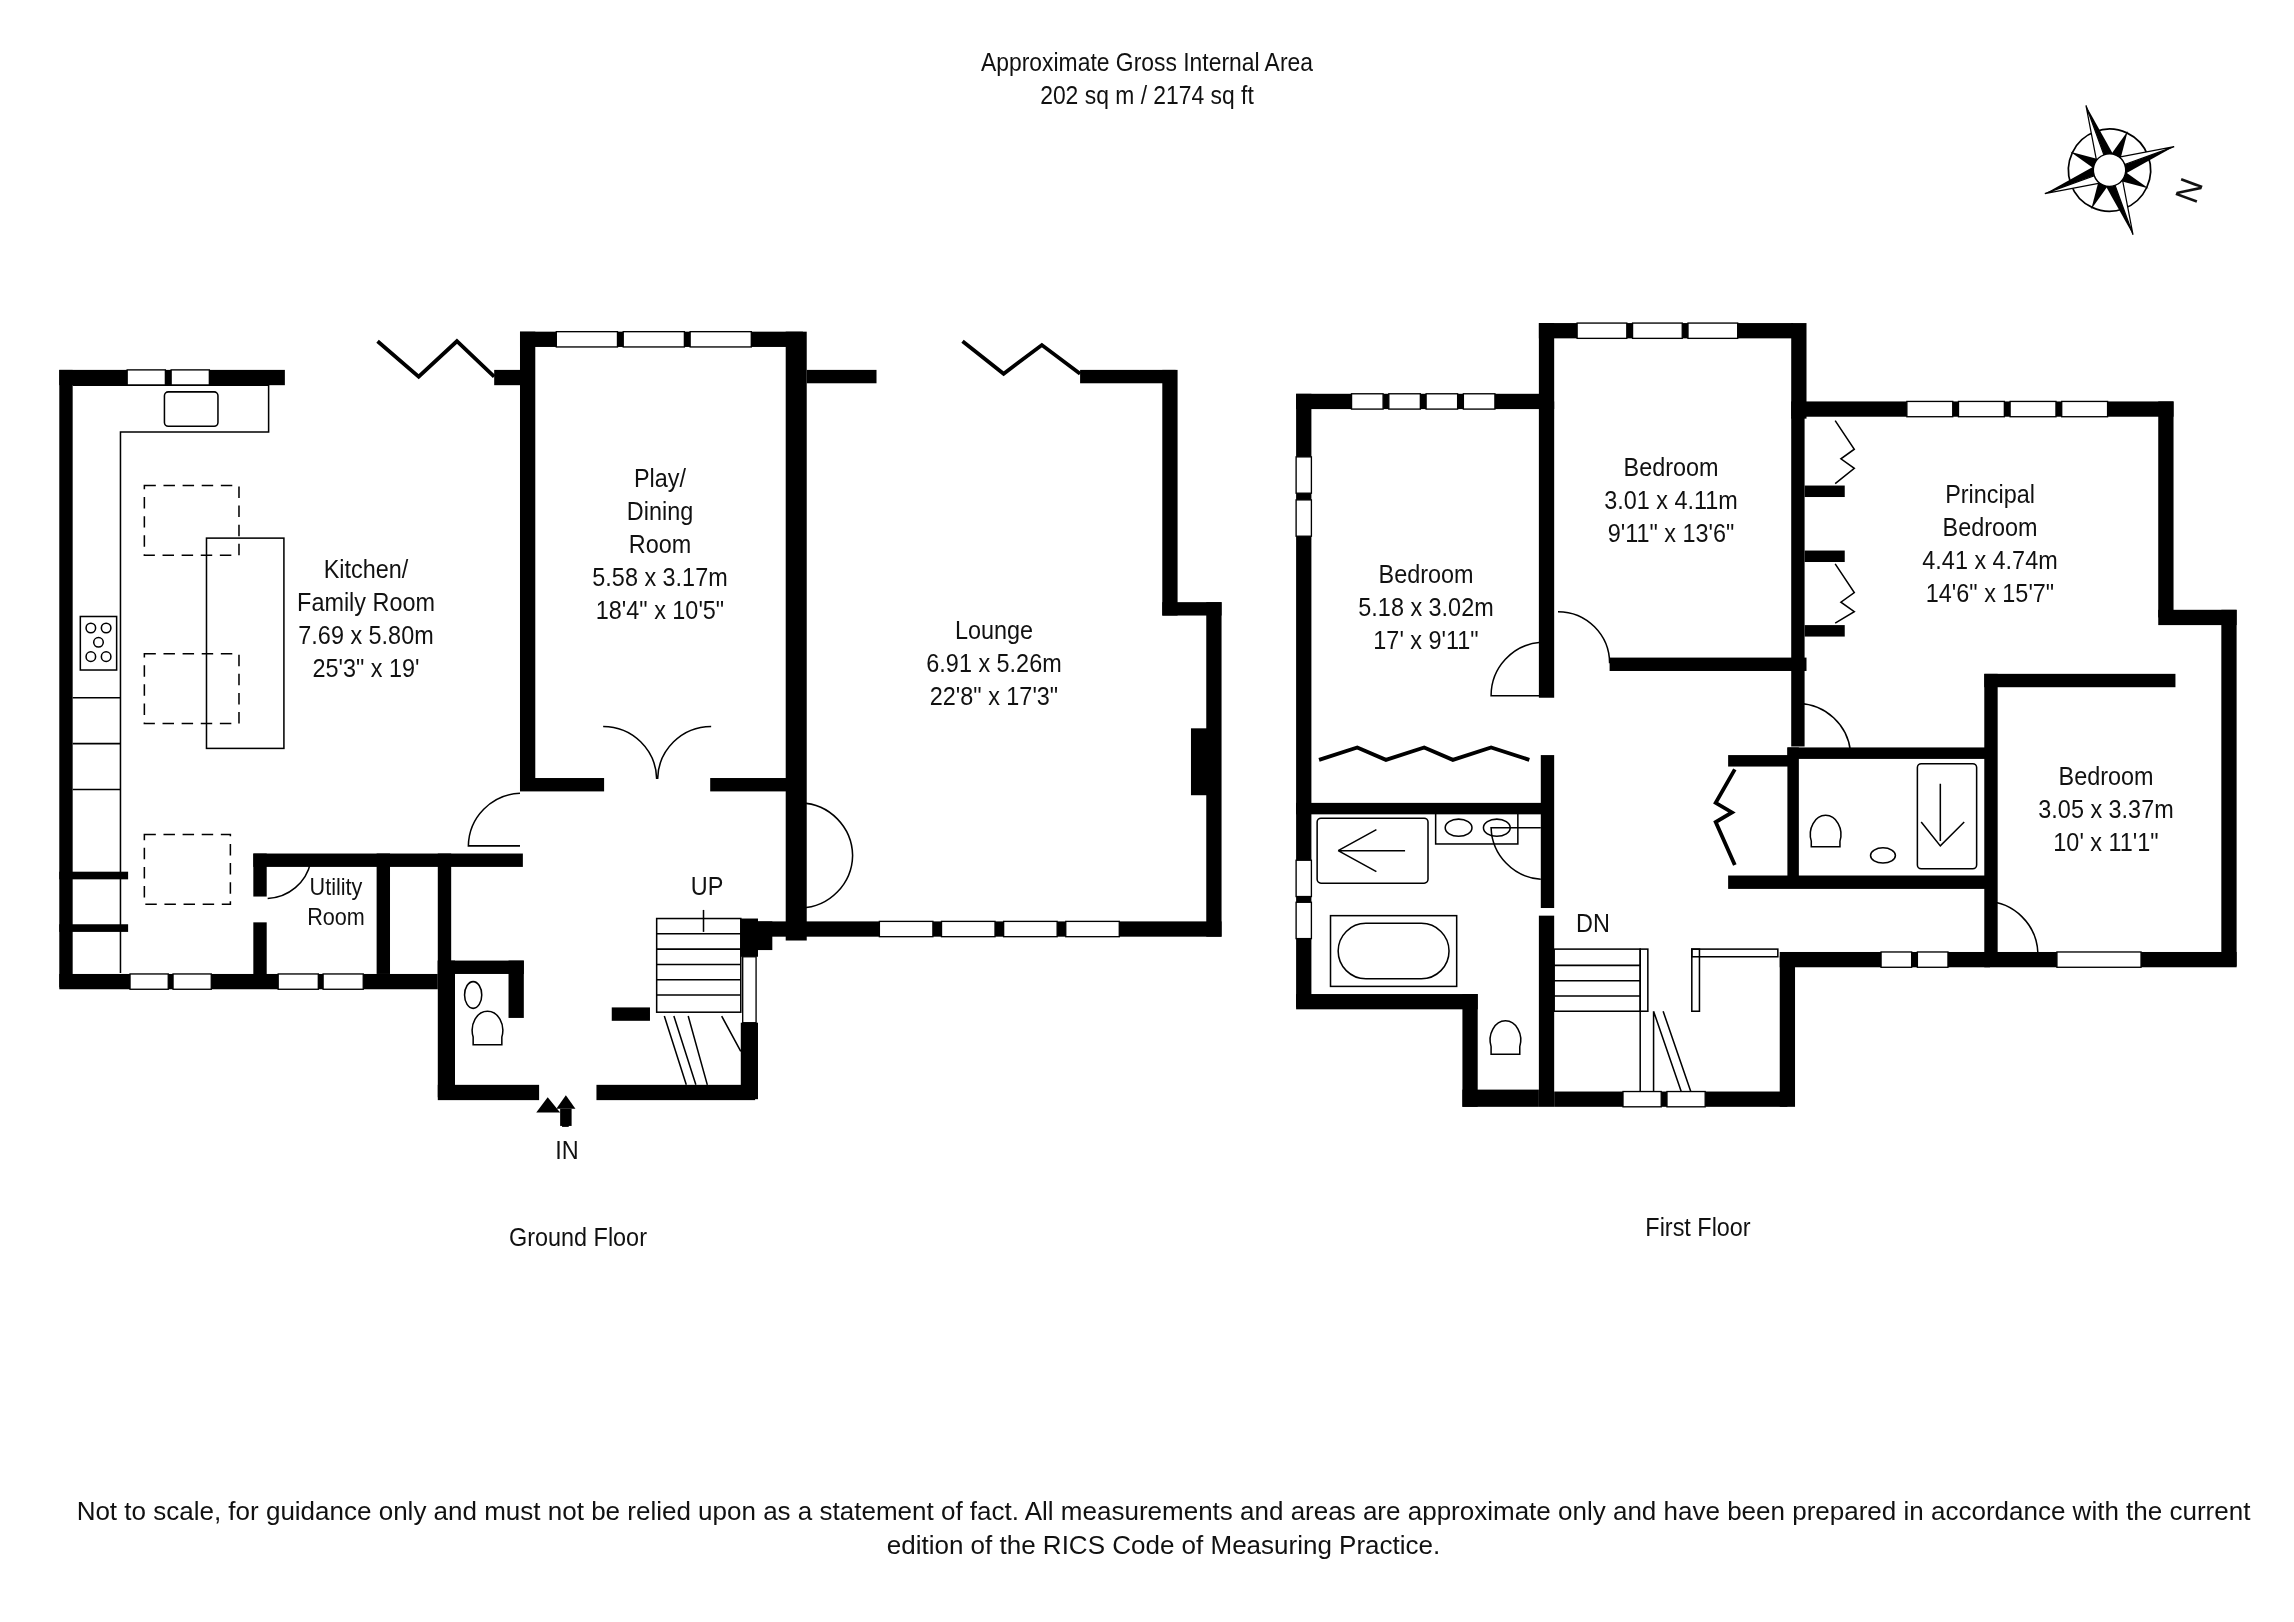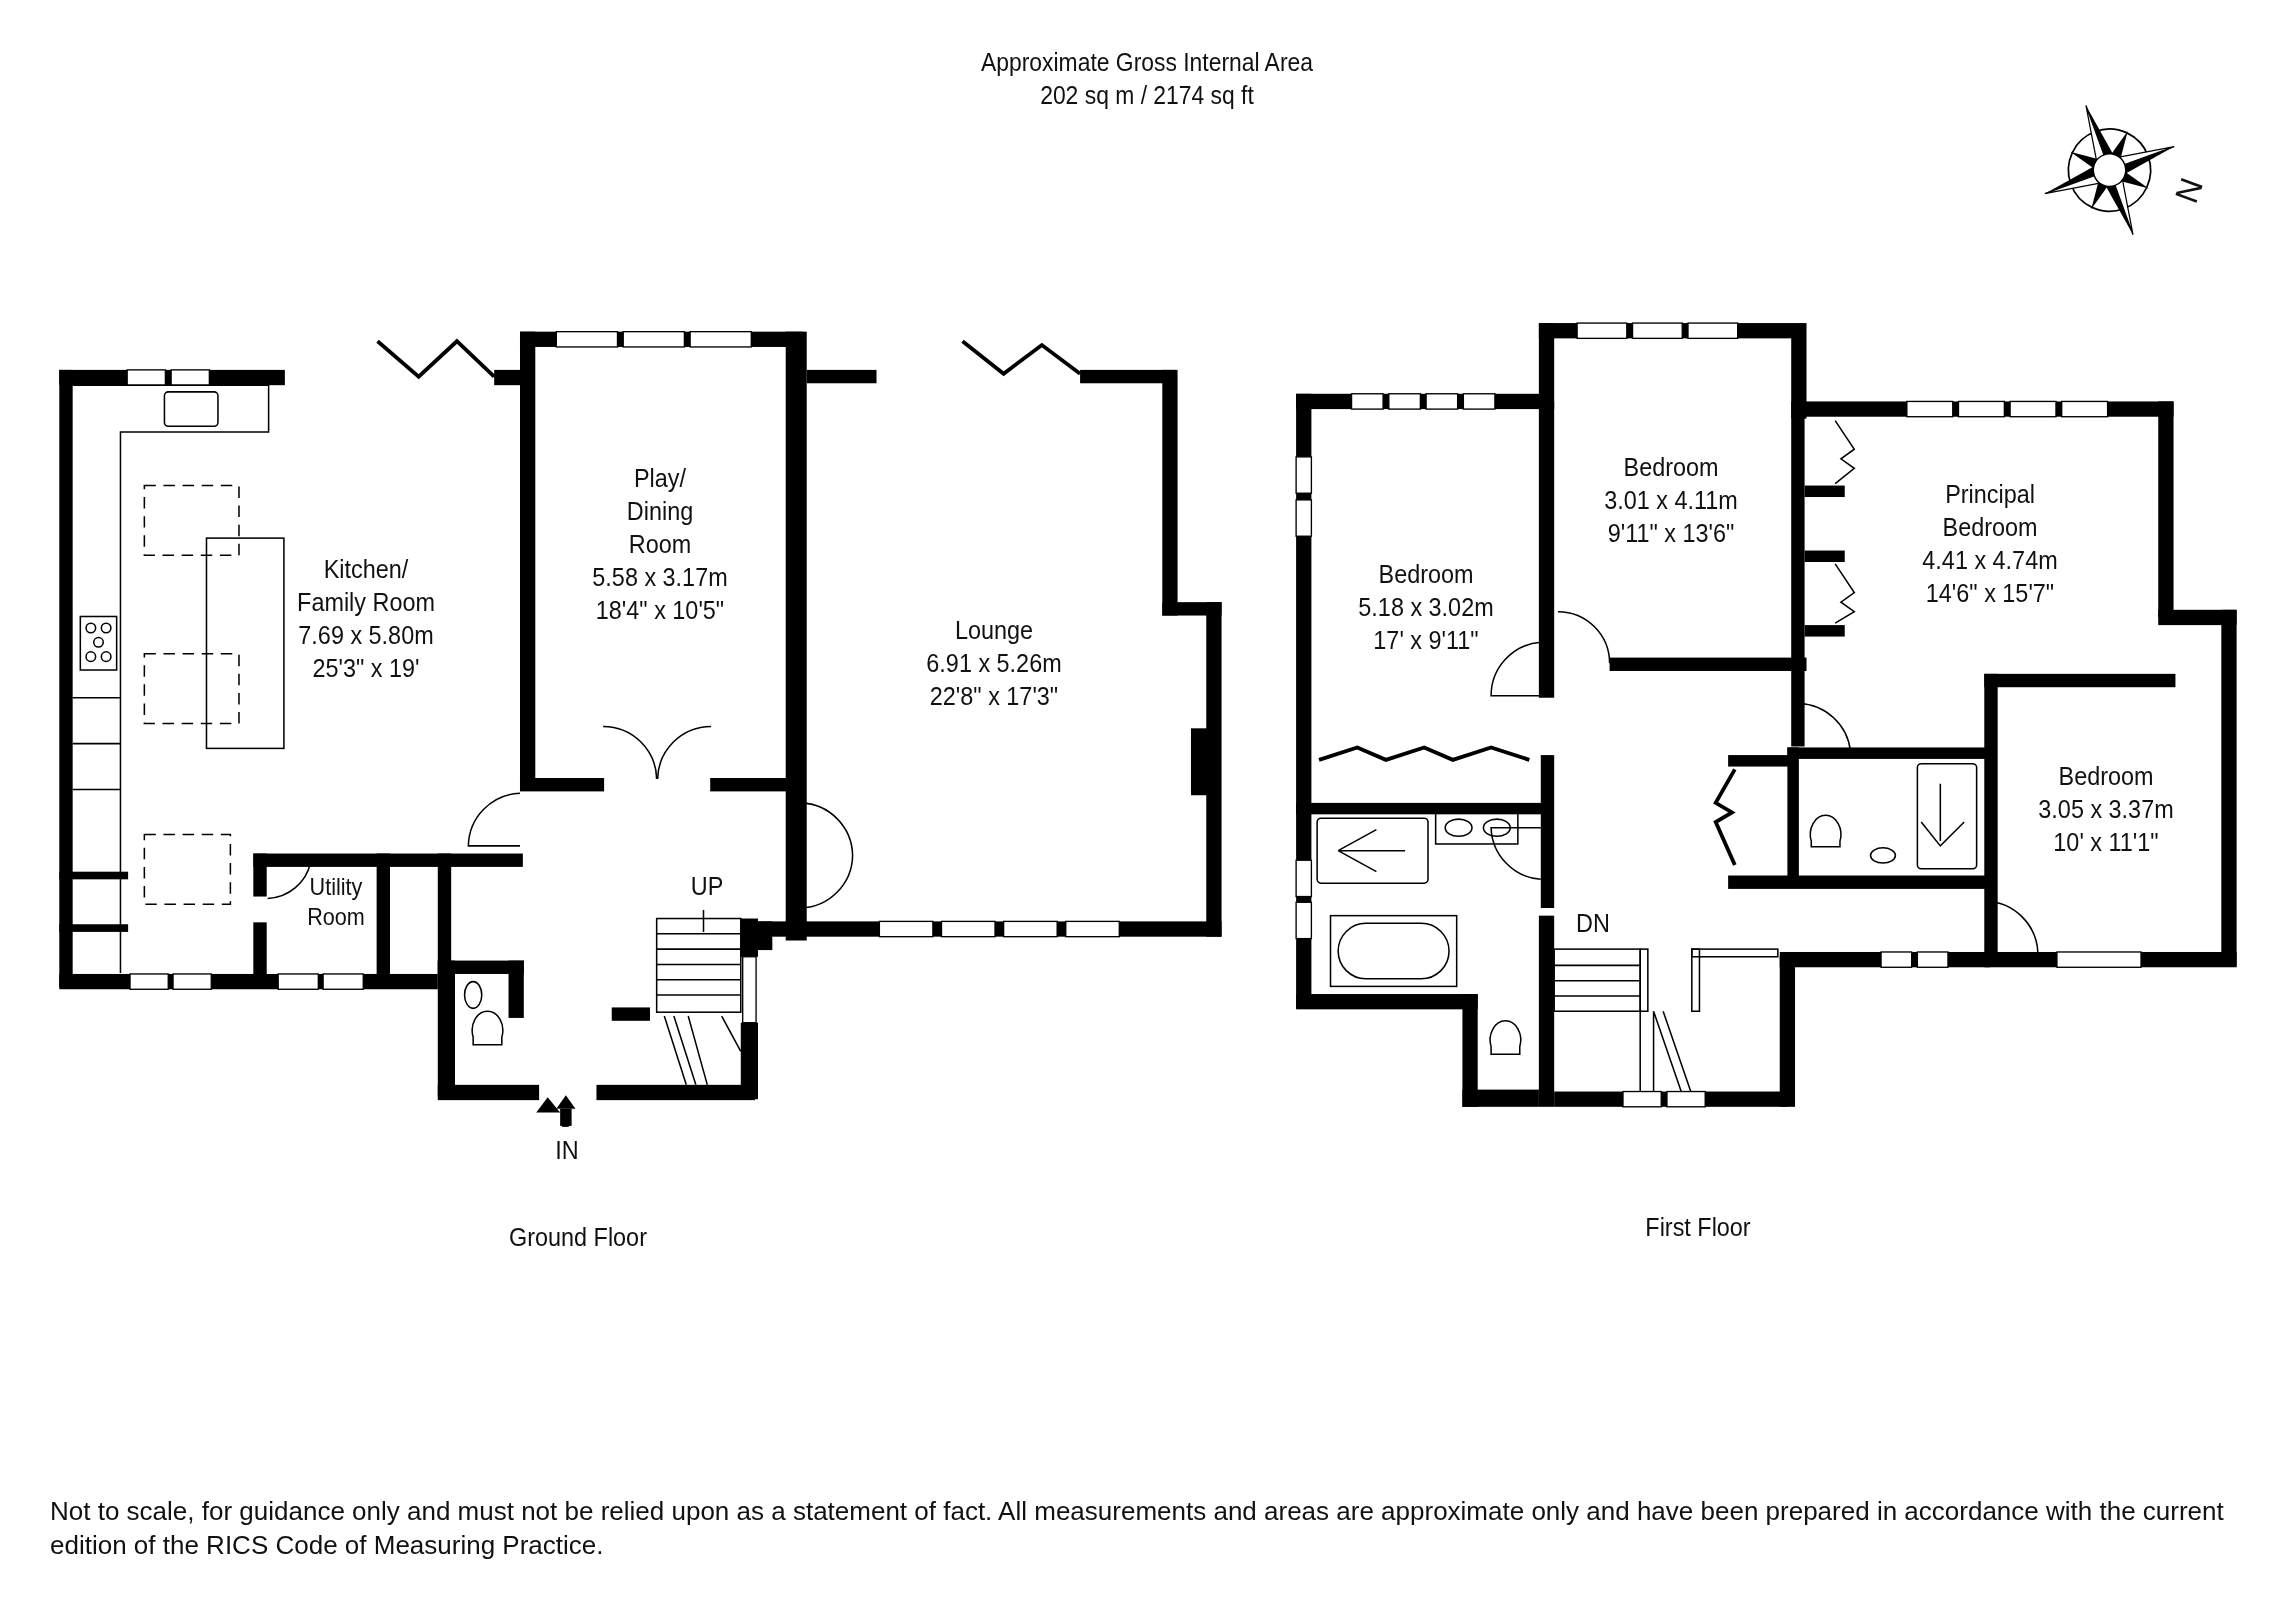--- a/index.html
+++ b/index.html
@@ -2,21 +2,21 @@
 <html><head>
 <meta charset="utf-8">
 <style>
   html,body{margin:0;padding:0;background:#ffffff;}
   body{width:2294px;height:1622px;position:relative;overflow:hidden;font-family:"Liberation Sans","DejaVu Sans",sans-serif;color:#111;}
   .txt{position:absolute;text-align:center;white-space:nowrap;font-stretch:condensed;}
   .hdr{left:0;width:2294px;top:46px;font-size:26px;line-height:32.5px;transform:scaleX(0.88);}
   .room{font-size:26px;line-height:33px;transform:translate(-50%,0) scaleX(0.9);}
   .small{font-size:24px;line-height:30px;}
   .floor-label{font-size:26px;transform:translate(-50%,0) scaleX(0.9);}
-  .disclaimer{left:50px;top:1494px;font-size:26px;line-height:34px;text-align:left;white-space:normal;width:2227px;transform-origin:left top;}
+  .disclaimer{left:50px;top:1494px;font-size:26px;line-height:34px;text-align:center;white-space:normal;width:2227px;transform-origin:left top;}
   svg.plan{position:absolute;left:0;top:0;}
   .w{fill:#000;}
   .ln{stroke:#000;fill:none;stroke-width:1.6;}
   .lnb{stroke:#000;fill:none;stroke-width:4;}
   .win{fill:#fff;stroke:#000;stroke-width:1.4;}
   .dash{stroke:#000;fill:none;stroke-width:1.6;stroke-dasharray:12 8;}
 </style>
 </head>
 <body>
 

